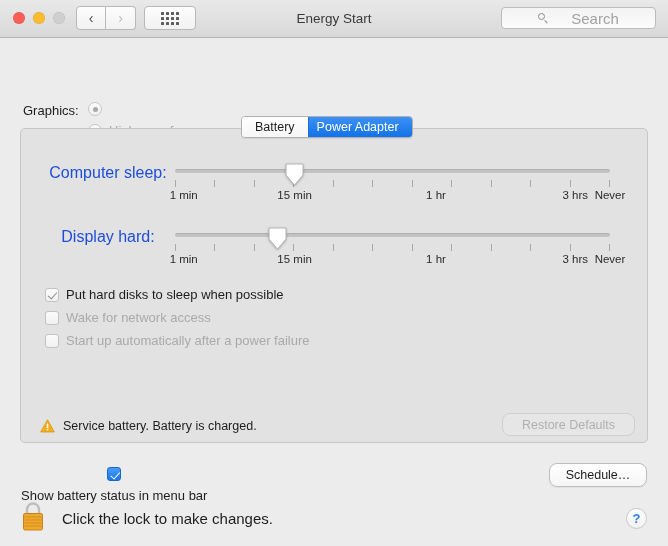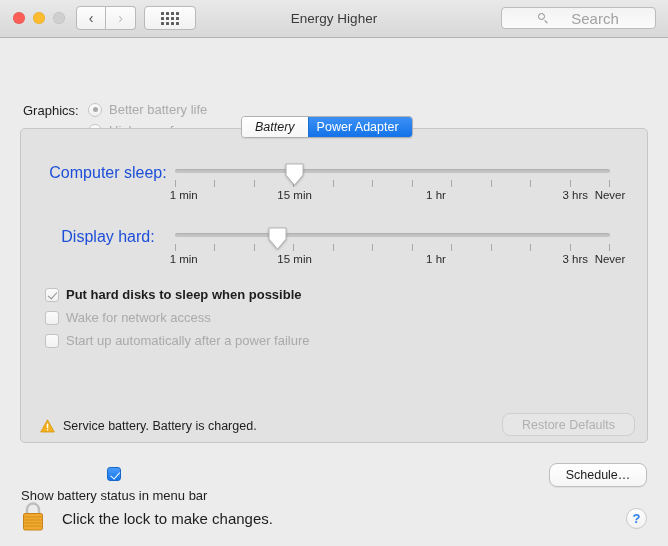--- a/index.html
+++ b/index.html
@@ -188,21 +188,20 @@
   .seg {
     font-size: 12.5px;
     padding: 0 13px;
     display: flex; align-items: center;
     box-sizing: border-box;
     height: 100%;
   }
   .seg.inactive {
     background: linear-gradient(to bottom, #ffffff, #f6f6f6);
     color: #1d1d1d;
-    font-style: italic;
   }
   .seg.active {
     background: linear-gradient(to bottom, #3d91f5, #1272e8);
     color: #ffffff;
     border-left: 1px solid #1a6fd0;
     padding-left: 8px;
   }
 
   
   .contentbox {
@@ -404,33 +403,32 @@
         <i></i>
         <i></i>
         <i></i>
         <i></i>
         <i></i>
         <i></i>
         <i></i>
     </span>
   </div>
 
-  <div class="winTitle">Energy Higher</div>
+  <div class="winTitle">Energy Start</div>
 
   <div class="searchfield">
     <span class="mag"></span>
     <span class="ph">Search</span>
   </div>
 </div>
 
 <div class="graphics-label">Graphics:</div>
 
 <div class="radio-row r1">
   <span class="radio on"></span>
-  <span class="radio-label">Better battery life</span>
 </div>
 
 <div class="radio-row r2">
   <span class="radio"></span>
   <span class="radio-label">Higher performance</span>
 </div>
 
 <div class="segmented">
   <div class="seg inactive">Battery</div>
   <div class="seg active">Power Adapter</div>
@@ -495,21 +493,21 @@
   </div>
   <div class="tickLabels" style="width:435px;">
       <span style="left: 8.7px;">1 min</span>
       <span style="left: 119.625px;">15 min</span>
       <span style="left: 261px;">1 hr</span>
       <span style="left: 400.2px;">3 hrs</span>
       <span style="left: 435px;">Never</span>
     </div>
 </div>
 
-<div class="cbrow" style="left:45px; top:287px;font-weight:bold;">
+<div class="cbrow" style="left:45px; top:287px;">
   <span class="checkbox checked-dim"></span>
   <span class="cb-label">Put hard disks to sleep when possible</span>
 </div>
 
 <div class="cbrow" style="left:45px; top:310px;">
   <span class="checkbox"></span>
   <span class="cb-label dim">Wake for network access</span>
 </div>
 
 <div class="cbrow" style="left:45px; top:333px;">

